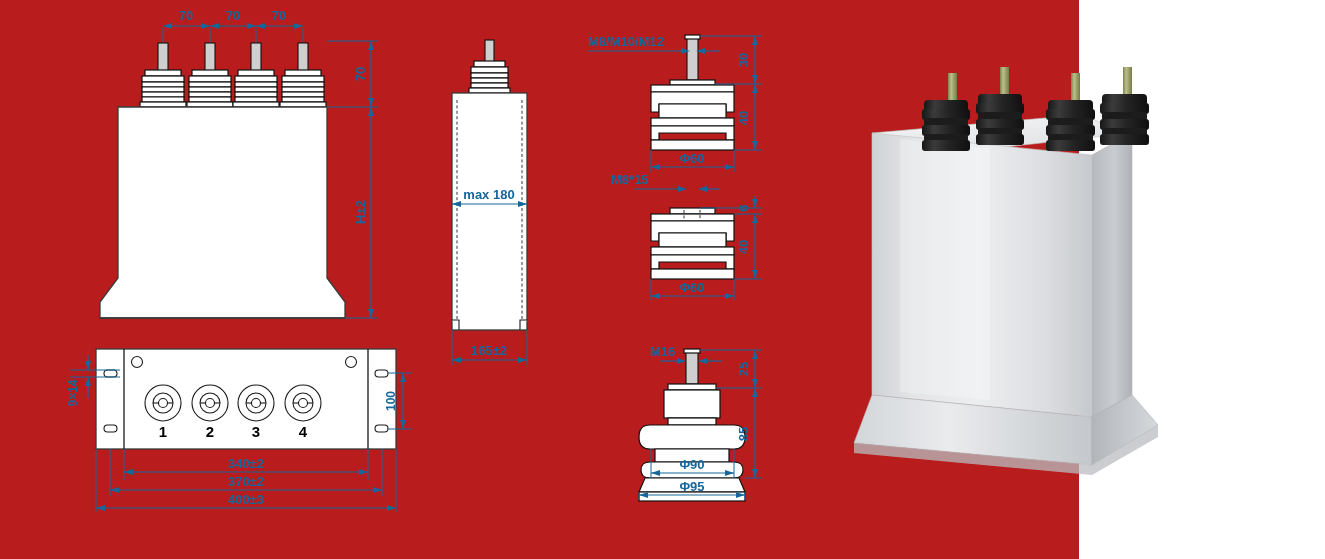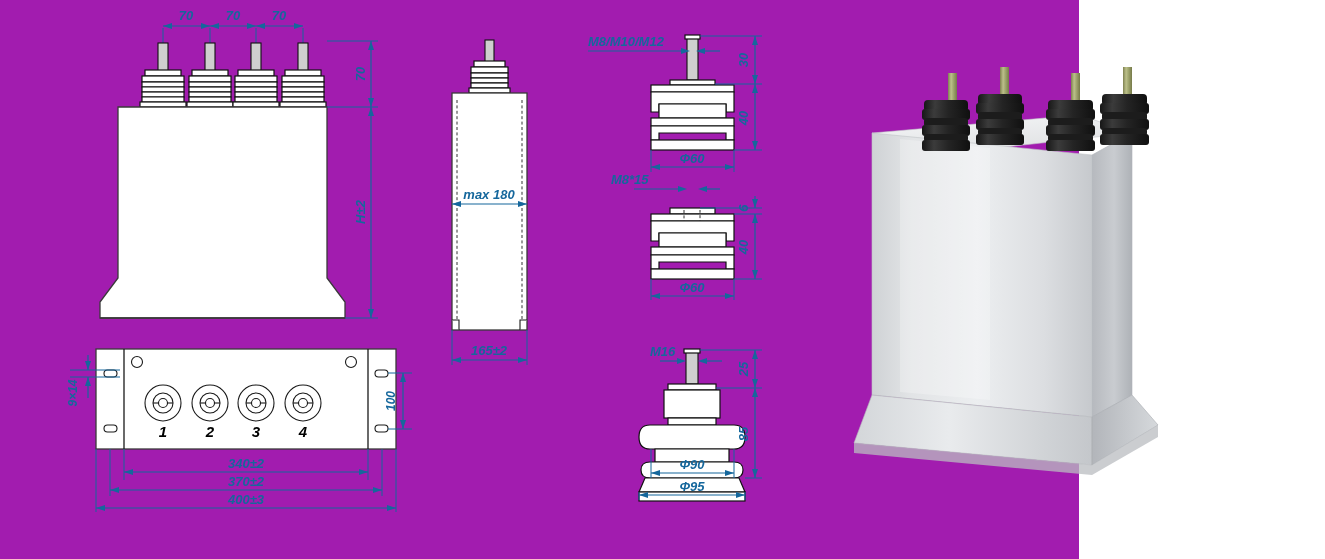--- a/index.html
+++ b/index.html
@@ -11,22 +11,21 @@
     width: 1325px;
     height: 559px;
     font-family: "Liberation Sans", sans-serif;
     overflow: hidden;
     position: relative;
   }
   #sheet {
     position: relative;
     width: 1079px;
     height: 559px;
-    background: #a21caf;
-    font-style: italic;
+    background: #b91c1c;
   }
   svg.draw {
     position: absolute;
     left: 0;
     top: 0;
     width: 1325px;
     height: 559px;
     overflow: visible;
   }
   .dimtxt {

